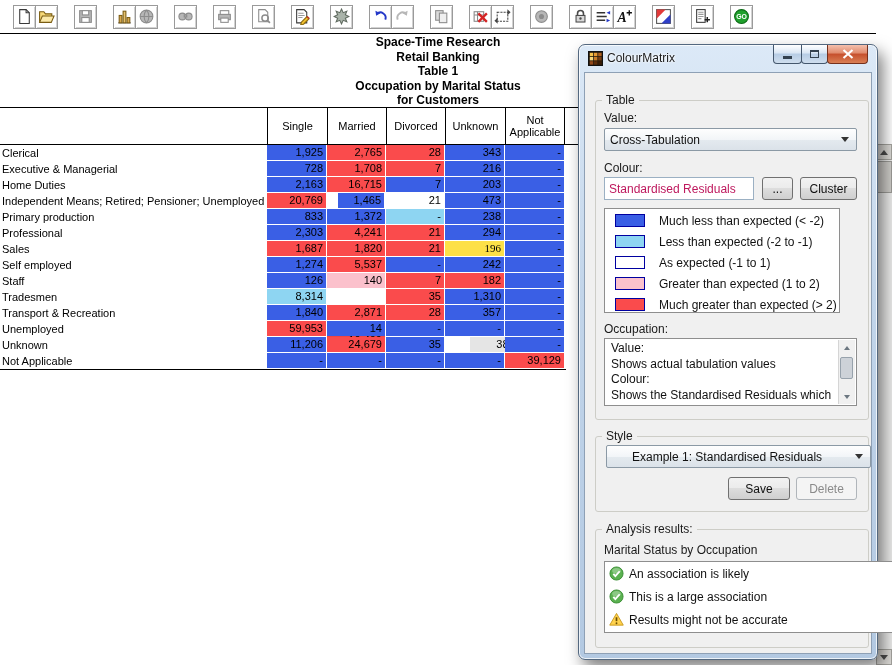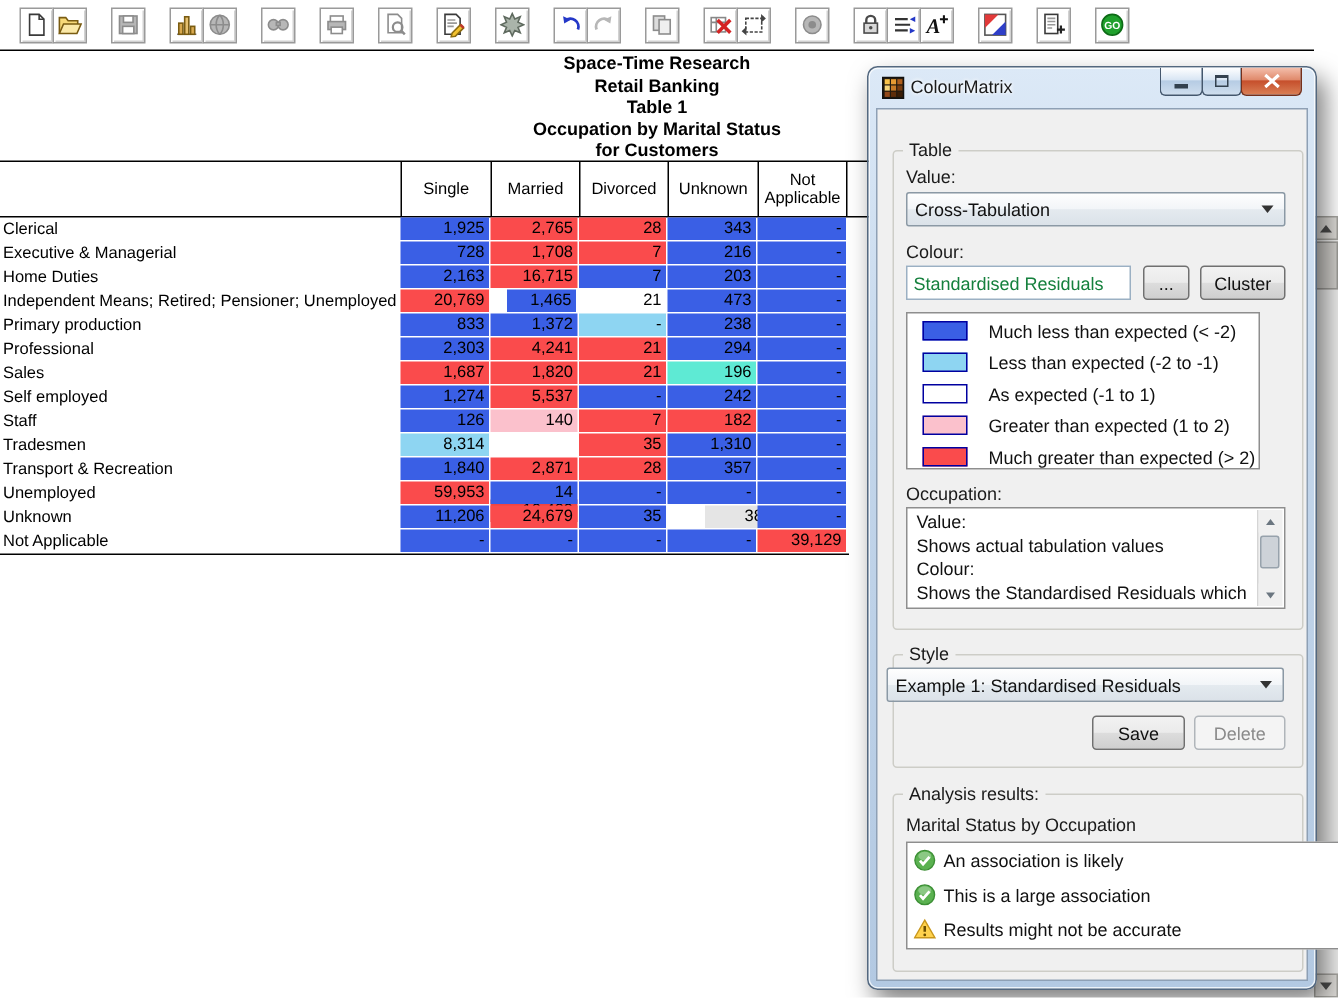--- a/index.html
+++ b/index.html
@@ -56,21 +56,21 @@
   .client{position:absolute;left:5px;top:27px;width:288px;height:582px;background:#f0f0f0;border:1px solid #8ea0b5;box-sizing:border-box;}
   .group{position:absolute;border:1px solid #cdcdc7;border-radius:3px;}
   .group-label{position:absolute;font-size:12px;color:#1a1a1a;background:#f0f0f0;padding:0 4px;line-height:13px;}
   .lbl{position:absolute;font-size:12px;color:#1a1a1a;}
   .select{position:absolute;height:23px;border:1px solid #8b99a5;border-radius:2px;box-sizing:border-box;
     background:linear-gradient(180deg,#fefefe 0%,#f2f5f8 50%,#e4eaef 51%,#dbe2e9 100%);
     display:flex;align-items:center;cursor:default;}
   .select-text{flex:1;font-size:12px;color:#111;padding-left:5px;white-space:nowrap;overflow:hidden;}
   .select-arrow{width:0;height:0;border-left:4px solid transparent;border-right:4px solid transparent;border-top:5px solid #333;margin-right:7px;}
   .txt-input{position:absolute;height:23px;border:1px solid #9bb0c3;box-sizing:border-box;background:#fff;
-    font-size:12px;color:#15803d;padding:0 4px;font-family:"Liberation Sans",sans-serif;}
+    font-size:12px;color:#be185d;padding:0 4px;font-family:"Liberation Sans",sans-serif;}
   .btn{position:absolute;height:23px;border:1px solid #707070;border-radius:3px;box-sizing:border-box;
     background:linear-gradient(180deg,#f2f2f2 0%,#ebebeb 49%,#dddddd 50%,#cfcfcf 100%);
     font-size:12px;color:#111;font-family:"Liberation Sans",sans-serif;}
   .btn.disabled{border-color:#b0b5ba;background:#f4f4f4;color:#8a8a8a;}
   .white-box{position:absolute;background:#fff;border:1px solid #8e8e8e;box-sizing:border-box;}
   .legend-row{display:flex;align-items:center;height:19px;margin-top:2px;}
   .legend-swatch{width:30px;height:13px;border:1px solid #0000a0;box-sizing:border-box;margin-left:10px;}
   .legend-text{font-size:12px;color:#111;margin-left:14px;white-space:nowrap;}
   .desc-line{font-size:12px;color:#111;line-height:15.5px;padding-left:6px;white-space:nowrap;}
   .mini-scroll{position:absolute;right:1px;top:1px;width:16px;background:#f0f0f0;border-left:1px solid #d5d5d5;}
@@ -358,21 +358,21 @@
     <div class="grid-row-label" style="top: 225px;">Professional</div>
     <div class="grid-cell" style="top: 225px; left: 267px; width: 59px; background: rgb(58, 95, 229);">2,303</div>
     <div class="grid-cell" style="top: 225px; left: 327px; width: 58px; background: rgb(250, 75, 76);">4,241</div>
     <div class="grid-cell" style="top: 225px; left: 386px; width: 58px; background: rgb(250, 75, 76);">21</div>
     <div class="grid-cell" style="top: 225px; left: 445px; width: 59px; background: rgb(58, 95, 229);">294</div>
     <div class="grid-cell" style="top: 225px; left: 505px; width: 59px; background: rgb(58, 95, 229);">-</div>
     <div class="grid-row-label" style="top: 241px;">Sales</div>
     <div class="grid-cell" style="top: 241px; left: 267px; width: 59px; background: rgb(250, 75, 76);">1,687</div>
     <div class="grid-cell" style="top: 241px; left: 327px; width: 58px; background: rgb(250, 75, 76);">1,820</div>
     <div class="grid-cell" style="top: 241px; left: 386px; width: 58px; background: rgb(250, 75, 76);">21</div>
-    <div class="grid-cell" style="top: 241px; left: 445px; width: 59px; background: #5eead4;">196</div>
+    <div class="grid-cell" style="top: 241px; left: 445px; width: 59px; background: #fde047; font-family: Liberation Serif, serif;">196</div>
     <div class="grid-cell" style="top: 241px; left: 505px; width: 59px; background: rgb(58, 95, 229);">-</div>
     <div class="grid-row-label" style="top: 257px;">Self employed</div>
     <div class="grid-cell" style="top: 257px; left: 267px; width: 59px; background: rgb(58, 95, 229);">1,274</div>
     <div class="grid-cell" style="top: 257px; left: 327px; width: 58px; background: rgb(250, 75, 76);">5,537</div>
     <div class="grid-cell" style="top: 257px; left: 386px; width: 58px; background: rgb(58, 95, 229);">-</div>
     <div class="grid-cell" style="top: 257px; left: 445px; width: 59px; background: rgb(58, 95, 229);">242</div>
     <div class="grid-cell" style="top: 257px; left: 505px; width: 59px; background: rgb(58, 95, 229);">-</div>
     <div class="grid-row-label" style="top: 273px;">Staff</div>
     <div class="grid-cell" style="top: 273px; left: 267px; width: 59px; background: rgb(58, 95, 229);">126</div>
     <div class="grid-cell" style="top: 273px; left: 327px; width: 58px; background: rgb(251, 193, 204);">140</div>
@@ -503,21 +503,21 @@
           </div>
         <div class="mini-thumb"></div>
         <div class="mini-btn" style="bottom:0;">
             <span class="mini-tri-down"></span>
           </div>
       </div>
     </div>
 
     <div class="group" style="left:10px;top:363px;width:272px;height:74px;"></div>
     <div class="group-label" style="left:17px;top:357px;">Style</div>
-    <div class="select" style="left:6px;top:372px;width:265px;">
+    <div class="select" style="left:21px;top:372px;width:265px;padding-left:20px;">
       <span class="select-text">Example 1: Standardised Residuals</span>
       <span class="select-arrow"></span>
     </div>
     <button class="btn" style="left:143px;top:404px;width:62px;">Save</button>
     <button class="btn disabled" style="left:211px;top:404px;width:61px;">Delete</button>
 
     <div class="group" style="left:10px;top:456px;width:272px;height:117px;"></div>
     <div class="group-label" style="left:17px;top:450px;">Analysis results:</div>
     <div class="lbl" style="left:19px;top:470px;">Marital Status by Occupation</div>
     <div class="white-box" style="left:19px;top:488px;width:293px;height:72px;" id="analysis-box">

